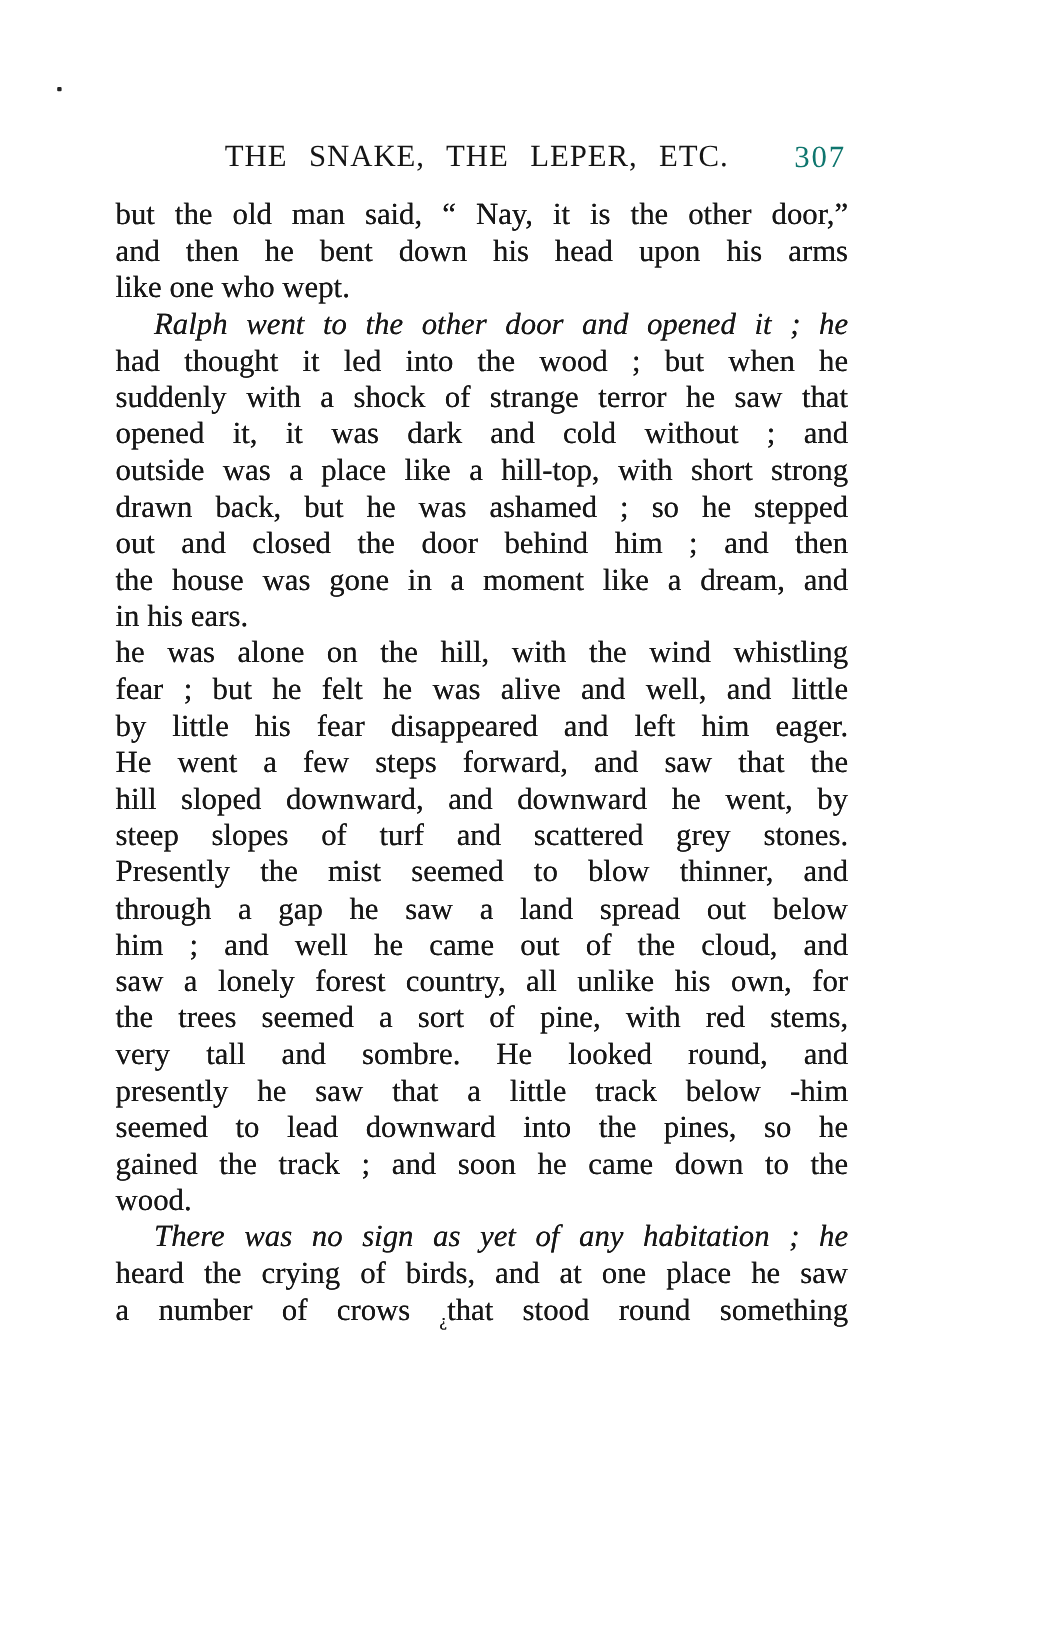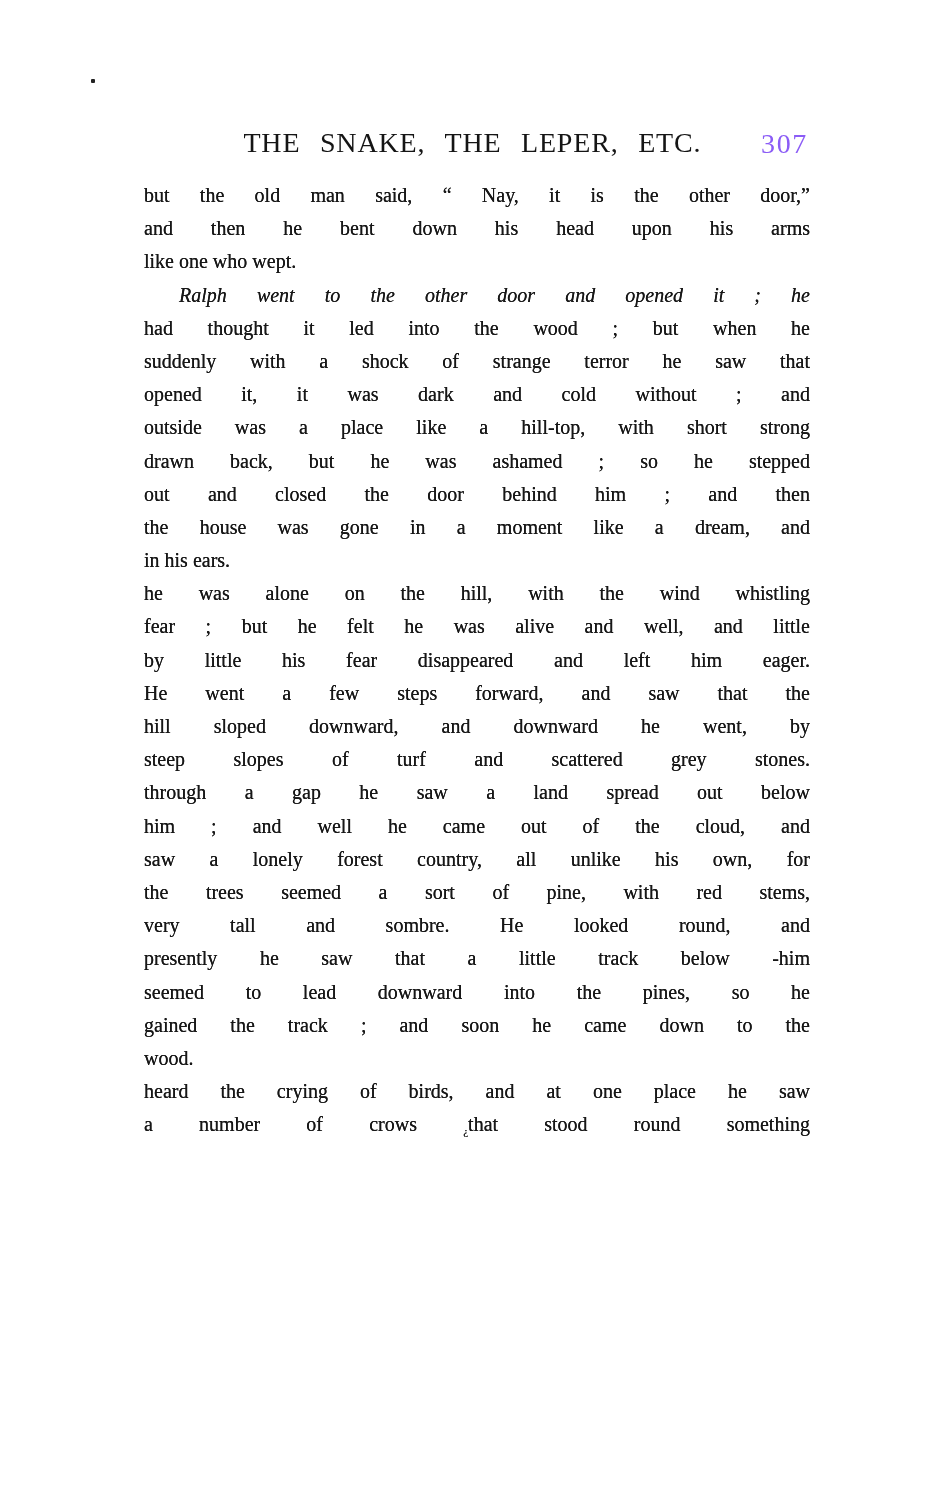--- a/index.html
+++ b/index.html
@@ -12,21 +12,20 @@
     height: 1502px;
     position: relative;
     overflow: hidden;
     font-family: "Liberation Serif", "DejaVu Serif", serif;
     color: #171717;
   }
   .page {
     position: absolute;
     inset: 0;
     background: #ffffff;
-    margin-left: 39px;
   }
   .speck {
     position: absolute;
     left: 52px;
     top: 79px;
     width: 4px;
     height: 4px;
     background: #222;
     border-radius: 1px;
   }
@@ -49,28 +48,28 @@
     white-space: nowrap;
     color: #151515;
   }
   .folio {
     position: absolute;
     right: 2px;
     top: 1px;
     font-size: 28px;
     line-height: 34px;
     letter-spacing: 0.06em;
-    color: #8b5cf6;
+    color: #0f766e;
   }
   .text-block {
     position: absolute;
     left: 105px;
     top: 179px;
     width: 666px;
-    font-size: 20px;
+    font-size: 28px;
     line-height: 33.2px;
     text-shadow: 0 0 0.4px currentColor;
   }
   .line {
     text-align: justify;
     text-align-last: justify;
     text-justify: inter-word;
     height: 33.2px;
     overflow: visible;
   }
@@ -116,27 +115,29 @@
     <div class="line">out and closed the door behind him ; and then</div>
     <div class="line">the house was gone in a moment like a dream, and</div>
     <div class="line end">in his ears.</div>
     <div class="line">he was alone on the hill, with the wind whistling</div>
 
     <div class="line">fear ; but he felt he was alive and well, and little</div>
     <div class="line">by little his fear disappeared and left him eager.</div>
     <div class="line">He went a few steps forward, and saw that the</div>
     <div class="line">hill sloped downward, and downward he went, by</div>
     <div class="line">steep slopes of turf and scattered grey stones.</div>
+    <div class="line">Presently the mist seemed to blow thinner, and</div>
     <div class="line">through a gap he saw a land spread out below</div>
     <div class="line">him ; and well he came out of the cloud, and</div>
     <div class="line">saw a lonely forest country, all unlike his own, for</div>
     <div class="line">the trees seemed a sort of pine, with red stems,</div>
     <div class="line">very tall and sombre. He looked round, and</div>
     <div class="line">presently he saw that a little track below -him</div>
     <div class="line">seemed to lead downward into the pines, so he</div>
     <div class="line">gained the track ; and soon he came down to the</div>
     <div class="line end">wood.</div>
 
+    <div class="line ind">There was no sign as yet of any habitation ; he</div>
     <div class="line">heard the crying of birds, and at one place he saw</div>
     <div class="line"><span>a number of crows </span><span class="artifact">¿</span><span>that stood round something</span></div>
 
   </main>
 </div>
 
 </body></html>

